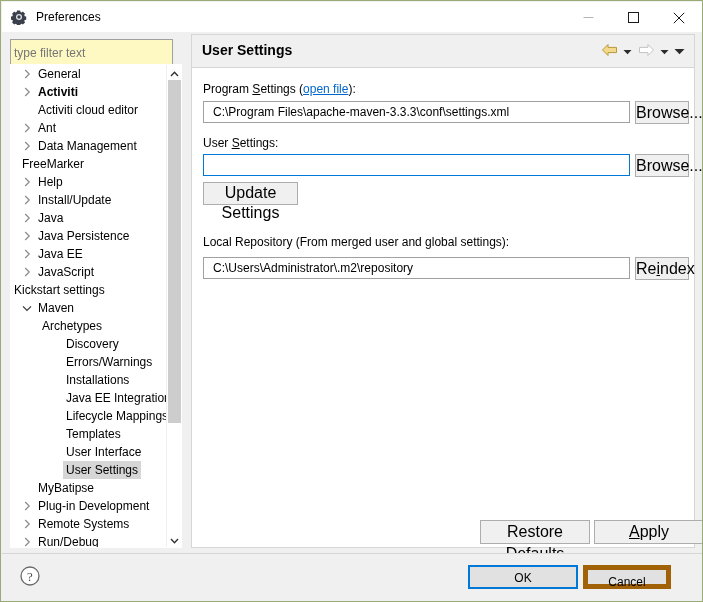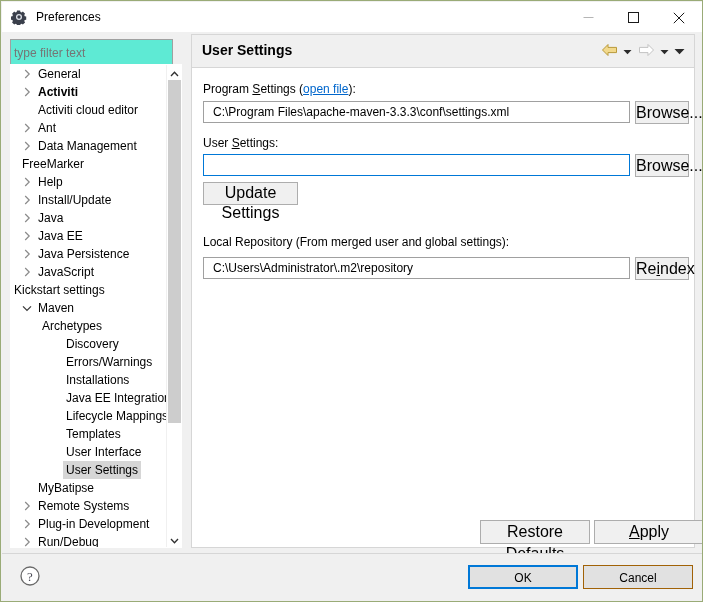--- a/index.html
+++ b/index.html
@@ -61,21 +61,21 @@
 
   
   #filter-input {
     position: absolute;
     left: 9px;
     top: 38px;
     width: 163px;
     height: 28px;
     box-sizing: border-box;
     border: 1px solid #a0a0a0;
-    background: #5eead4;
+    background: #fef9c3;
     font-family: "Liberation Sans", sans-serif;
     font-size: 12px;
     color: #767676;
     padding: 0 3px;
     line-height: 17px;
     outline: none;
   }
   #tree-panel {
     position: absolute;
     left: 9px;
@@ -273,25 +273,25 @@
     font-family: "Liberation Sans", sans-serif;
     font-size: 12px;
     line-height: 20px;
     text-align: center;
     color: #000;
   }
   #cancel-btn {
     position: absolute;
     left: 582px;
     top: 564px;
-    width: 110px;
+    width: 88px;
     height: 24px;
     box-sizing: border-box;
     background: #e1e1e1;
-    border: 1px solid #a16207;
+    border: 5px solid #a16207;
     font-family: "Liberation Sans", sans-serif;
     font-size: 12px;
     line-height: 22px;
     text-align: center;
     color: #000;
   }
   #footer-bg {
     position: absolute;
     left: 1px;
     top: 553px;
@@ -377,26 +377,26 @@
           </span><span class="lbl" style="margin-left: 24px;">Install/Update</span></div>
         <div class="tree-row"><span class="twisty" style="left: 8px;">
             <svg width="7" height="10" viewBox="0 0 7 10">
               <path d="M1.2 1 L5.2 5 L1.2 9" fill="none" stroke="#8a8a8a" stroke-width="1.2"></path>
             </svg>
           </span><span class="lbl" style="margin-left: 24px;">Java</span></div>
         <div class="tree-row"><span class="twisty" style="left: 8px;">
             <svg width="7" height="10" viewBox="0 0 7 10">
               <path d="M1.2 1 L5.2 5 L1.2 9" fill="none" stroke="#8a8a8a" stroke-width="1.2"></path>
             </svg>
+          </span><span class="lbl" style="margin-left: 24px;">Java Persistence</span></div>
+        <div class="tree-row"><span class="twisty" style="left: 8px;">
+            <svg width="7" height="10" viewBox="0 0 7 10">
+              <path d="M1.2 1 L5.2 5 L1.2 9" fill="none" stroke="#8a8a8a" stroke-width="1.2"></path>
+            </svg>
           </span><span class="lbl" style="margin-left: 24px;">Java EE</span></div>
-        <div class="tree-row"><span class="twisty" style="left: 8px;">
-            <svg width="7" height="10" viewBox="0 0 7 10">
-              <path d="M1.2 1 L5.2 5 L1.2 9" fill="none" stroke="#8a8a8a" stroke-width="1.2"></path>
-            </svg>
-          </span><span class="lbl" style="margin-left: 24px;">Java Persistence</span></div>
         <div class="tree-row"><span class="twisty" style="left: 8px;">
             <svg width="7" height="10" viewBox="0 0 7 10">
               <path d="M1.2 1 L5.2 5 L1.2 9" fill="none" stroke="#8a8a8a" stroke-width="1.2"></path>
             </svg>
           </span><span class="lbl" style="margin-left: 24px;">JavaScript</span></div>
         <div class="tree-row"><span class="lbl" style="">Kickstart settings</span></div>
         <div class="tree-row"><span class="twisty" style="left: 8px;">
             <svg width="10" height="7" viewBox="0 0 10 7">
               <path d="M1 1.4 L5 5.4 L9 1.4" fill="none" stroke="#3a3a3a" stroke-width="1.3"></path>
             </svg>
@@ -408,26 +408,26 @@
         <div class="tree-row"><span class="lbl" style="margin-left: 52px;">Java EE Integration</span></div>
         <div class="tree-row"><span class="lbl" style="margin-left: 52px;">Lifecycle Mappings</span></div>
         <div class="tree-row"><span class="lbl" style="margin-left: 52px;">Templates</span></div>
         <div class="tree-row"><span class="lbl" style="margin-left: 52px;">User Interface</span></div>
         <div class="tree-row selected"><span class="lbl" style="margin-left: 52px;">User Settings</span></div>
         <div class="tree-row"><span class="lbl" style="margin-left: 24px;">MyBatipse</span></div>
         <div class="tree-row"><span class="twisty" style="left: 8px;">
             <svg width="7" height="10" viewBox="0 0 7 10">
               <path d="M1.2 1 L5.2 5 L1.2 9" fill="none" stroke="#8a8a8a" stroke-width="1.2"></path>
             </svg>
+          </span><span class="lbl" style="margin-left: 24px;">Plug-in Development</span></div>
+        <div class="tree-row"><span class="twisty" style="left: 8px;">
+            <svg width="7" height="10" viewBox="0 0 7 10">
+              <path d="M1.2 1 L5.2 5 L1.2 9" fill="none" stroke="#8a8a8a" stroke-width="1.2"></path>
+            </svg>
           </span><span class="lbl" style="margin-left: 24px;">Remote Systems</span></div>
-        <div class="tree-row"><span class="twisty" style="left: 8px;">
-            <svg width="7" height="10" viewBox="0 0 7 10">
-              <path d="M1.2 1 L5.2 5 L1.2 9" fill="none" stroke="#8a8a8a" stroke-width="1.2"></path>
-            </svg>
-          </span><span class="lbl" style="margin-left: 24px;">Plug-in Development</span></div>
         <div class="tree-row"><span class="twisty" style="left: 8px;">
             <svg width="7" height="10" viewBox="0 0 7 10">
               <path d="M1.2 1 L5.2 5 L1.2 9" fill="none" stroke="#8a8a8a" stroke-width="1.2"></path>
             </svg>
           </span><span class="lbl" style="margin-left: 24px;">Run/Debug</span></div>
       </div>
 
     <div id="tree-scroll">
       <div class="arrow up">
         <span>

